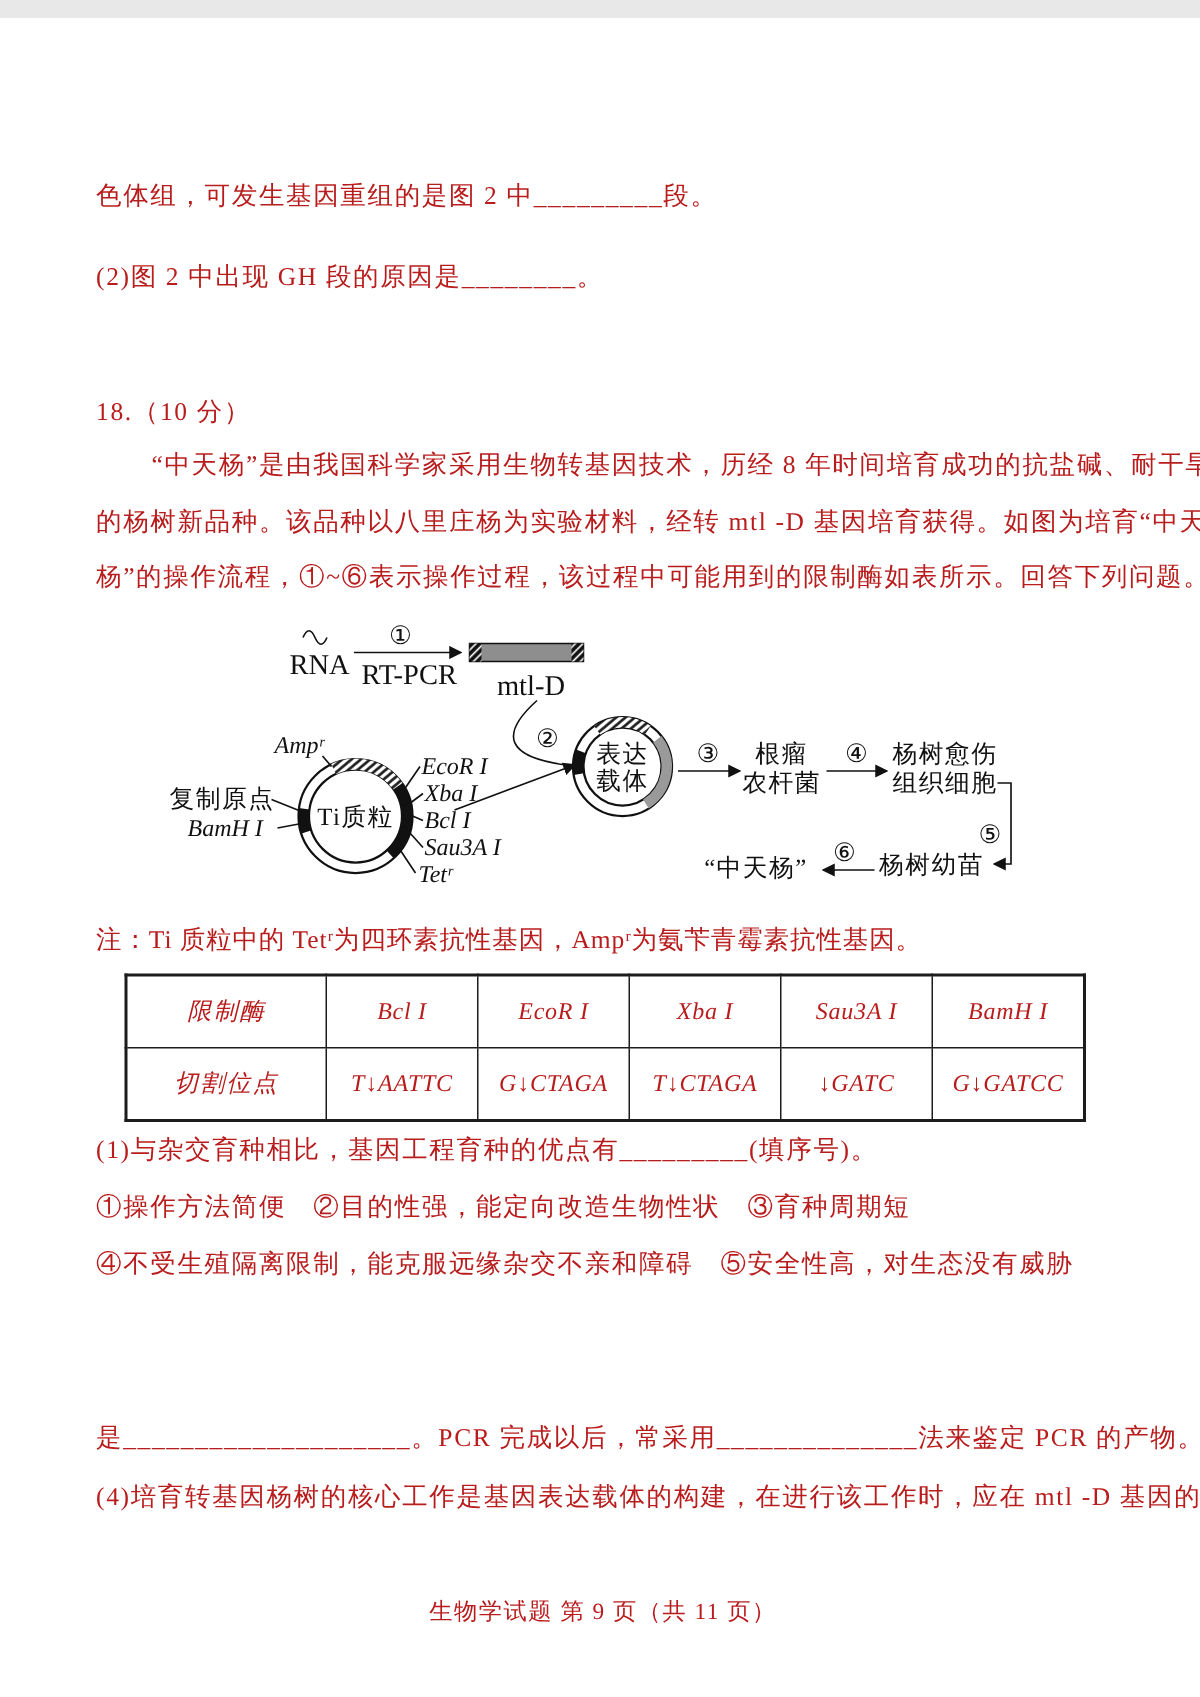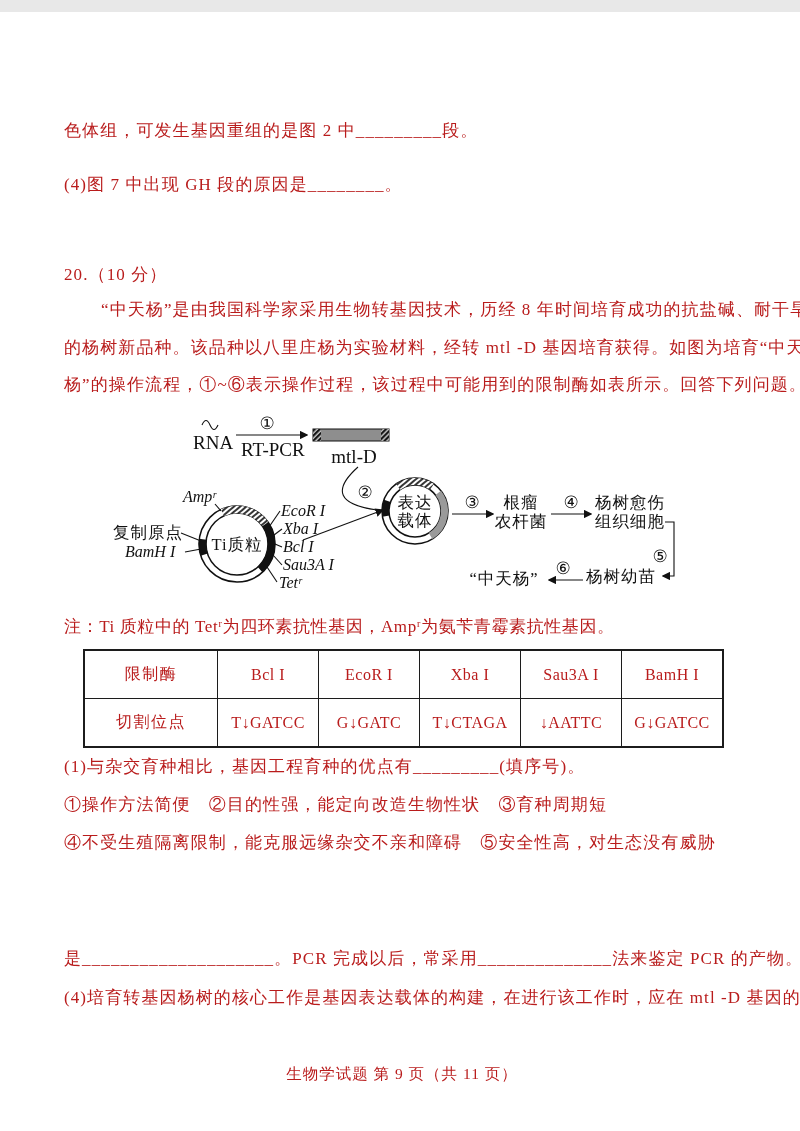--- a/index.html
+++ b/index.html
@@ -26,37 +26,38 @@
   .dg-cjk { font-size:16.5px; letter-spacing:1px; }
   .dg-step { font-size:17px; }
   .it { font-style:italic; }
   .stroke { stroke:#111; stroke-width:1.5; fill:none; }
   .thin { stroke:#111; stroke-width:1.1; fill:none; }
   
   .enzyme-table {
     position:absolute; left:83px; top:637px;
     border-collapse:collapse; table-layout:fixed;
     border:2px solid #1c1c1c;
+    font-style:italic;
   }
   .enzyme-table td {
     border:1.3px solid #1c1c1c; text-align:center; vertical-align:middle;
     height:47px; font-size:16px; letter-spacing:0.5px; padding:0;
   }
   .enzyme-table td.c0 { width:132px; letter-spacing:1.5px; }
   .enzyme-table td.cn { width:100px; }
 </style>
 </head>
 <body>
 
 <div class="page">
 
   <div class="line" style="top:108px">色体组，可发生基因重组的是图 2 中_________段。</div>
-  <div class="line" style="top:162px">(4)图 7 中出现 GH 段的原因是________。</div>
+  <div class="line" style="top:162px">(2)图 2 中出现 GH 段的原因是________。</div>
 
-  <div class="line" style="top:252px">20.（10 分）</div>
+  <div class="line" style="top:252px">18.（10 分）</div>
   <div class="line indent" style="top:287px">“中天杨”是由我国科学家采用生物转基因技术，历经 8 年时间培育成功的抗盐碱、耐干旱</div>
   <div class="line" style="top:325px">的杨树新品种。该品种以八里庄杨为实验材料，经转 mtl -D 基因培育获得。如图为培育“中天</div>
   <div class="line" style="top:362px">杨”的操作流程，①~⑥表示操作过程，该过程中可能用到的限制酶如表所示。回答下列问题。</div>
 
   <svg class="diagram" viewBox="0 0 690 205">
     <defs>
       <marker id="arr" viewBox="0 0 10 10" refX="8.5" refY="5" markerWidth="8" markerHeight="8" orient="auto-start-reverse">
         <path d="M0,0 L10,5 L0,10 z" fill="#111"></path>
       </marker>
       <pattern id="hatch" patternUnits="userSpaceOnUse" width="4" height="4" patternTransform="rotate(50)">
@@ -141,24 +142,24 @@
         <tr>
       <td class="c0">限制酶</td>
       <td class="cn">Bcl I</td>
       <td class="cn">EcoR I</td>
       <td class="cn">Xba I</td>
       <td class="cn">Sau3A I</td>
       <td class="cn">BamH I</td>
     </tr>
     <tr>
       <td class="c0">切割位点</td>
-      <td class="cn">T↓GATCC</td>
-      <td class="cn">G↓GATC</td>
+      <td class="cn">T↓AATTC</td>
+      <td class="cn">G↓CTAGA</td>
       <td class="cn">T↓CTAGA</td>
-      <td class="cn">↓AATTC</td>
+      <td class="cn">↓GATC</td>
       <td class="cn">G↓GATCC</td>
     </tr>
   </tbody>
     </table>
 
   <div class="line" style="top:744px">(1)与杂交育种相比，基因工程育种的优点有_________(填序号)。</div>
   <div class="line" style="top:820px">④不受生殖隔离限制，能克服远缘杂交不亲和障碍　⑤安全性高，对生态没有威胁</div>
   <div class="line" style="top:782px">①操作方法简便　②目的性强，能定向改造生物性状　③育种周期短</div>
   <div class="line" style="top:936px">是____________________。PCR 完成以后，常采用______________法来鉴定 PCR 的产物。</div>
   <div class="line" style="top:975px">(4)培育转基因杨树的核心工作是基因表达载体的构建，在进行该工作时，应在 mtl -D 基因的</div>

